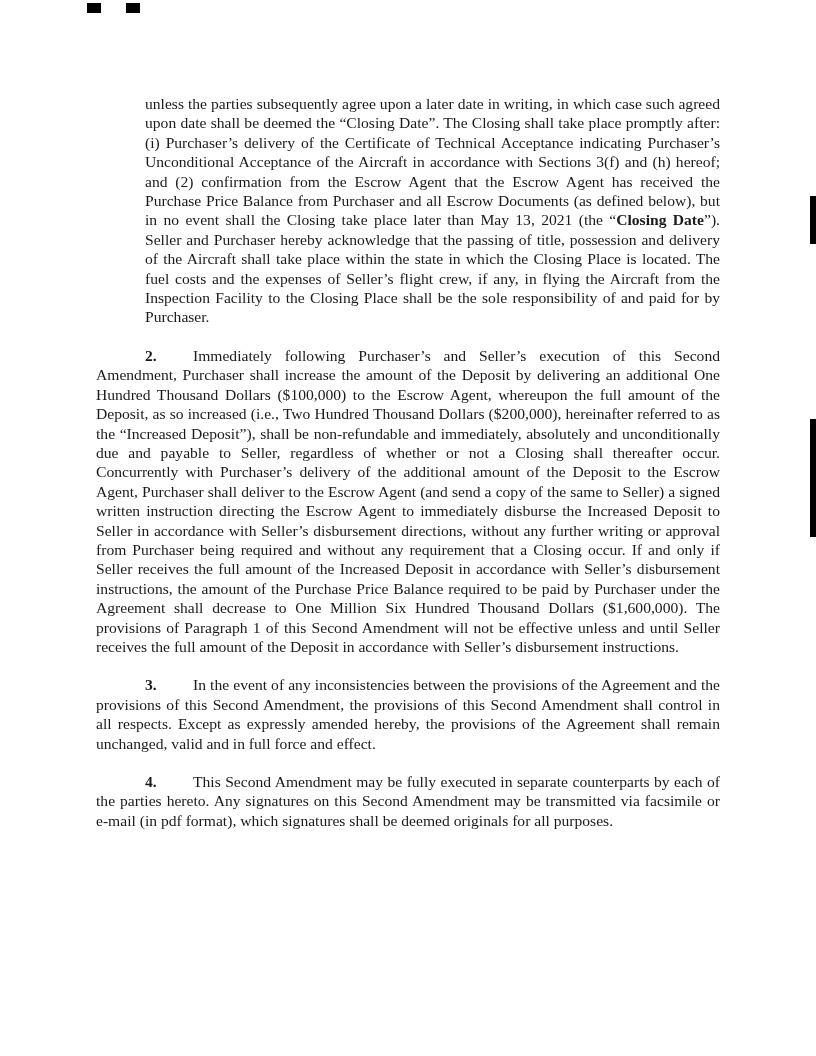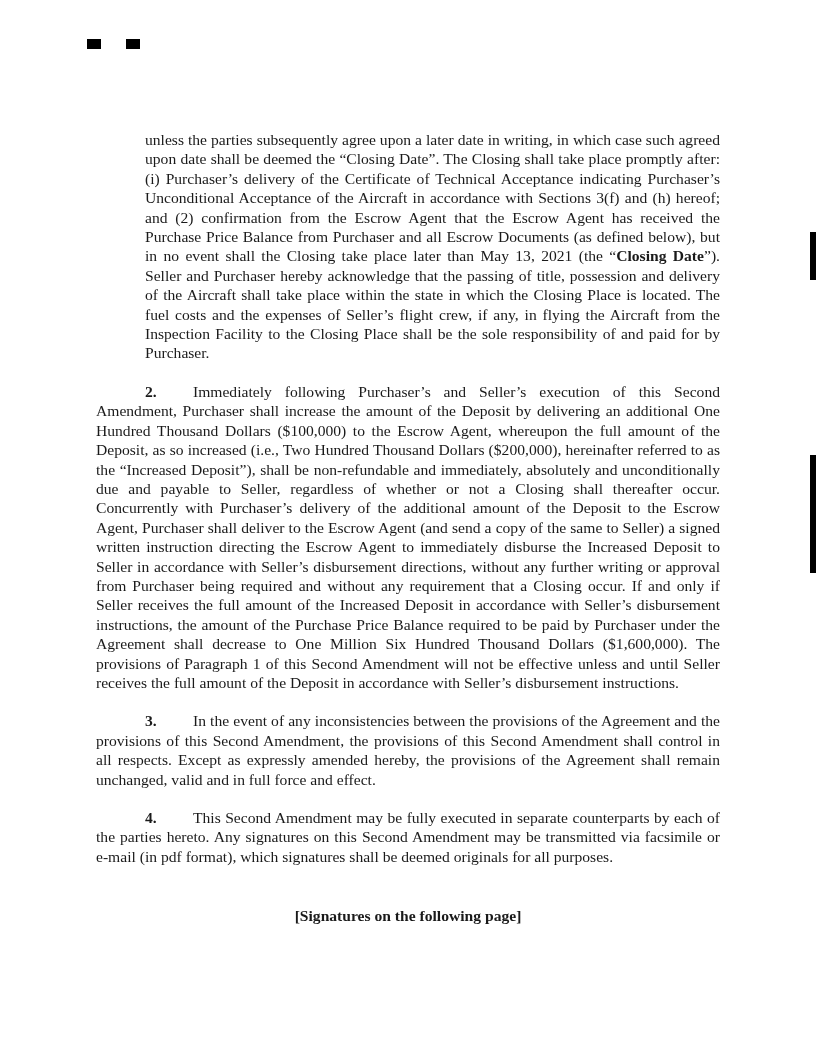--- a/index.html
+++ b/index.html
@@ -4,21 +4,21 @@
 <style>
   html,body{margin:0;padding:0;}
   body{
     width:816px;height:1056px;
     background:#ffffff;
     position:relative;
     font-family:"Liberation Serif", serif;
     color:#1a1a1a;
     overflow:hidden;
   }
-  .page{position:absolute;left:0;top:0;width:816px;height:908px;overflow:hidden;margin-top:36px;}
+  .page{position:absolute;left:0;top:0;width:816px;height:908px;overflow:hidden;}
   .content{
     position:absolute;left:96px;top:94px;width:624px;
     font-size:15.6px;line-height:19.4px;text-align:justify;
   }
   .block1{
     margin:0 0 19px 49px;
     width:575px;
   }
   p.para{margin:0 0 19px 0;text-indent:49px;}
   .para-num{font-weight:bold;display:inline-block;width:48px;text-indent:0;}
@@ -45,17 +45,16 @@
 
   <div class="content">
     <p class="block1"><span>unless the parties subsequently agree upon a later date in writing, in which case such agreed upon date shall be deemed the “Closing Date”.  The Closing shall take place promptly after: (i) Purchaser’s delivery of the Certificate of Technical Acceptance indicating Purchaser’s Unconditional Acceptance of the Aircraft in accordance with Sections 3(f) and (h) hereof; and (2) confirmation from the Escrow Agent that the Escrow Agent has received the Purchase Price Balance from Purchaser and all Escrow Documents (as defined below), but in no event shall the Closing take place later than May 13, 2021 (the “</span><span class="b">Closing Date</span><span>”).  Seller and Purchaser hereby acknowledge that the passing of title, possession and delivery of the Aircraft shall take place within the state in which the Closing Place is located.  The fuel costs and the expenses of Seller’s flight crew, if any, in flying the Aircraft from the Inspection Facility to the Closing Place shall be the sole responsibility of and paid for by Purchaser.</span></p>
 
     <div id="paragraphs">
         <p class="para"><span class="para-num">2.</span><span><span>Immediately following Purchaser’s and Seller’s execution of this Second Amendment, Purchaser shall increase the amount of the Deposit by delivering an additional One Hundred Thousand Dollars ($100,000) to the Escrow Agent, whereupon the full amount of the Deposit, as so increased (</span><span class="u">i.e.</span><span>, Two Hundred Thousand Dollars ($200,000), hereinafter referred to as the “Increased Deposit”), shall be non-refundable and immediately, absolutely and unconditionally due and payable to Seller, regardless of whether or not a Closing shall thereafter occur.  Concurrently with Purchaser’s delivery of the additional amount of the Deposit to the Escrow Agent, Purchaser shall deliver to the Escrow Agent (and send a copy of the same to Seller) a signed written instruction directing the Escrow Agent to immediately disburse the Increased Deposit to Seller in accordance with Seller’s disbursement directions, without any further writing or approval from Purchaser being required and without any requirement that a Closing occur.  If and only if Seller receives the full amount of the Increased Deposit in accordance with Seller’s disbursement instructions, the amount of the Purchase Price Balance required to be paid by Purchaser under the Agreement shall decrease to One Million Six Hundred Thousand Dollars ($1,600,000).  The provisions of Paragraph 1 of this Second Amendment will not be effective unless and until Seller receives the full amount of the Deposit in accordance with Seller’s disbursement instructions.</span></span></p>
         <p class="para"><span class="para-num">3.</span><span><span>In the event of any inconsistencies between the provisions of the Agreement and the provisions of this Second Amendment, the provisions of this Second Amendment shall control in all respects. Except as expressly amended hereby, the provisions of the Agreement shall remain unchanged, valid and in full force and effect.</span></span></p>
         <p class="para"><span class="para-num">4.</span><span><span>This Second Amendment may be fully executed in separate counterparts by each of the parties hereto.  Any signatures on this Second Amendment may be transmitted via facsimile or e-mail (in pdf format), which signatures shall be deemed originals for all purposes.</span></span></p>
       </div>
 
-    <p class="signatures">[Signatures on the following page]</p>
   </div>
 
   <div class="page-number">2</div>
 </div>
 
 </body></html>

